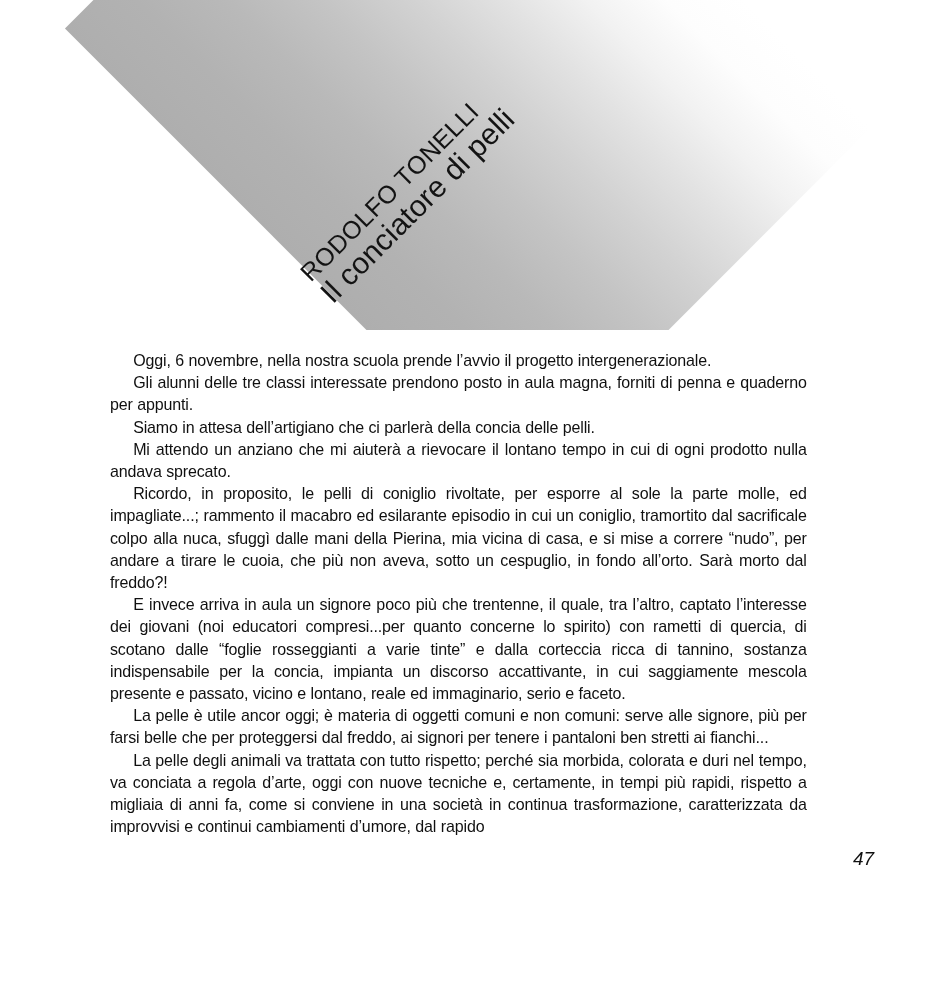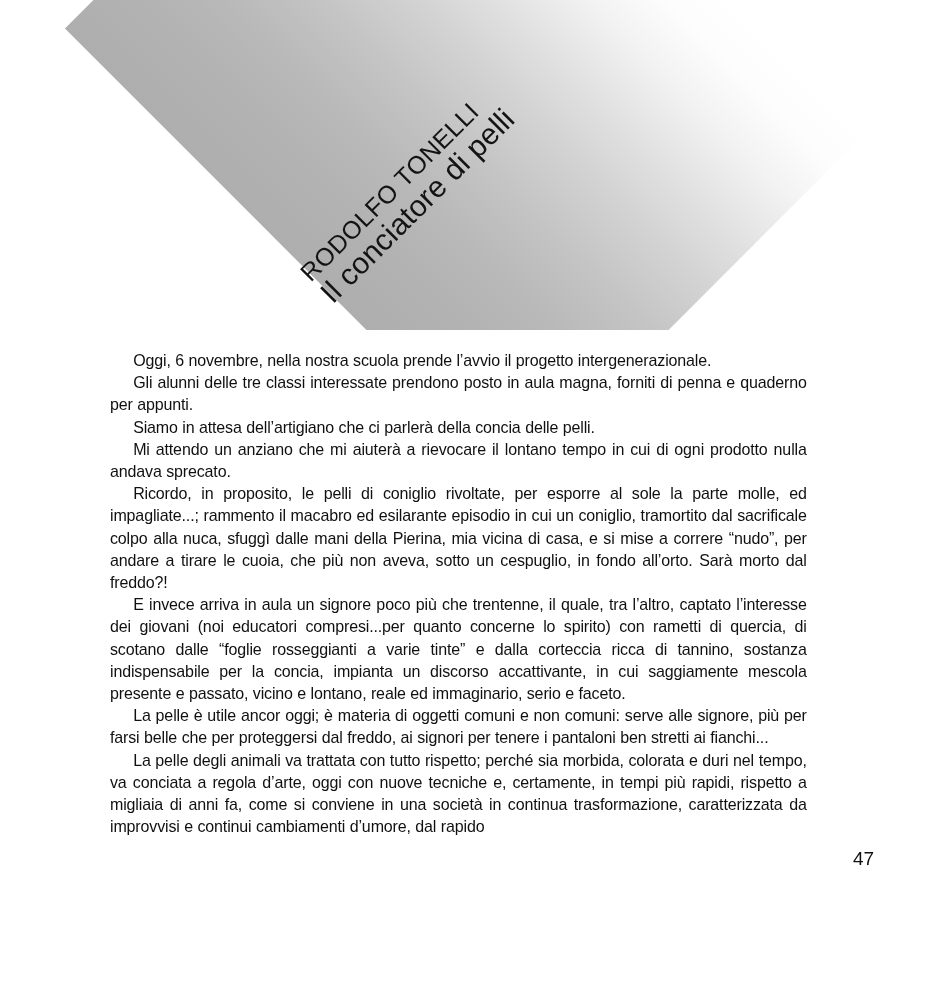--- a/index.html
+++ b/index.html
@@ -98,20 +98,21 @@
   .para:last-child {
     text-align: justify;
   }
 
   
   #page-number {
     position: absolute;
     left: 853px;
     top: 848px;
     font-size: 19px;
+    font-style: italic;
     color: #101010;
   }
 </style>
 </head>
 <body>
 
 <div id="banner-area">
   <div class="banner-band"></div>
 </div>
 

